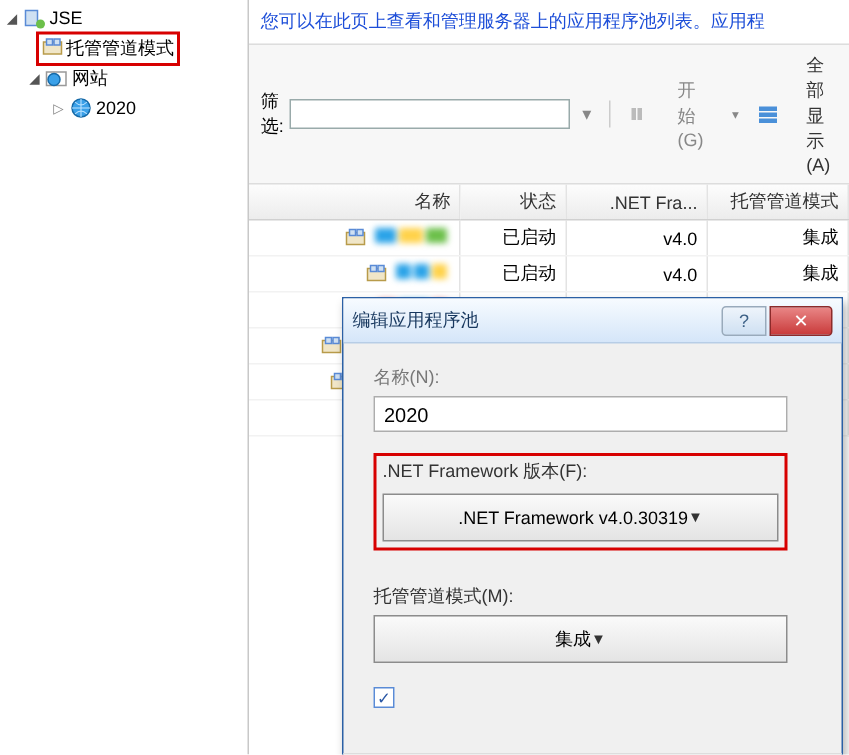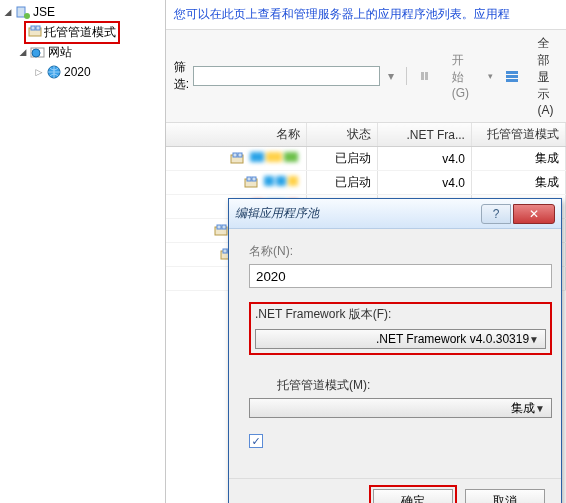--- a/index.html
+++ b/index.html
@@ -34,30 +34,30 @@
 .col-status { width: 60px; }
 .col-net { width: 80px; }
 .col-mode { width: 80px; }
 .row-ico { width:16px; height:16px; display:inline-flex; vertical-align:middle; margin-right:4px; }
 .blur { filter: blur(2px); display:inline-block; }
 .blur span { display:inline-block; height:10px; margin-right:2px; border-radius:1px; }
 
 
 .dialog { position: absolute; left: 228px; top: 198px; width: 334px; border: 1px solid #2b60a5; background: #f0f0f0; box-shadow: 2px 3px 6px rgba(0,0,0,0.3); }
 .dlg-title { height: 30px; background: linear-gradient(#f7fbff,#d5e6f9); border-bottom: 1px solid #b7cde6; display: flex; align-items: center; padding: 0 6px; color: #17375e; }
-.dlg-title .title-text { flex:1; font-weight: normal; font-style: italic; }
+.dlg-title .title-text { flex:1; font-weight: normal; }
 .winbtn { width: 30px; height: 20px; display:inline-flex; align-items:center; justify-content:center; margin-left:2px; border:1px solid #9ab; border-radius:2px; background: linear-gradient(#eef4fb,#cfe0f2); color:#3b5f85; }
 .winbtn.close { background: linear-gradient(#e98686,#c93b3b); border-color:#8c2a2a; color:#fff; width:42px; border-radius:0 3px 3px 0; }
 .winbtn.help { border-radius:3px 0 0 3px; }
-.dlg-body { padding: 14px 9px 12px 20px; }
+.dlg-body { padding: 14px 36px 12px 20px; }
 .fld-label { color: #777; margin-bottom: 4px; }
 .fld-input { width: 100%; height: 24px; border:1px solid #adadad; background:#fff; padding:0 6px; margin-bottom: 14px; }
 .redbox { border: 2px solid #d70000; padding: 2px 4px 4px 4px; margin-bottom: 22px; }
 .redbox .fld-label { color:#333; }
-.combo { width: 100%; height: 20px; border:1px solid #8c8c8c; background: linear-gradient(#fafafa,#e4e4e4); padding:0 6px; display:flex; align-items:center; justify-content:flex-end; }
+.combo { width: 100%; height: 32px; border:1px solid #8c8c8c; background: linear-gradient(#fafafa,#e4e4e4); padding:0 6px; display:flex; align-items:center; justify-content:center; }
 .combo .caret { font-size:10px; color:#333; }
 .chk-row { display:flex; align-items:center; gap:6px; margin: 16px 0 18px 0; }
 .chk { width:14px; height:14px; border:1px solid #5a8bd6; background:#fff; display:inline-flex; align-items:center; justify-content:center; color:#2a57a5; font-size:11px; }
 .dlg-buttons { display:flex; justify-content:flex-end; gap:12px; padding: 10px 16px; border-top:1px solid #ddd; background:#f0f0f0; }
 .dlg-btn { width: 80px; height: 24px; background: linear-gradient(#fdfdfd,#e6e6e6); border:1px solid #9b9b9b; display:inline-flex; align-items:center; justify-content:center; }
 .dlg-btn.ok { outline: 2px solid #d70000; outline-offset: 2px; }
 </style>
 </head>
 <body>
 
@@ -232,21 +232,21 @@
     <input class="fld-input" value="2020" style="">
 
     <div class="redbox">
       <div class="fld-label" style="margin-bottom:6px;">.NET Framework 版本(F):</div>
       <div class="combo">
         <span>.NET Framework v4.0.30319</span>
         <span class="caret">▼</span>
       </div>
     </div>
 
-    <div class="fld-label" style="color:#333;margin-left:28px;">托管管道模式(M):</div>
+    <div class="fld-label" style="color:#333;">托管管道模式(M):</div>
     <div class="combo" style="margin-top:4px;">
       <span>集成</span>
       <span class="caret">▼</span>
     </div>
 
     <div class="chk-row">
       <span class="chk">✓</span>
     </div>
   </div>
   <div class="dlg-buttons">

